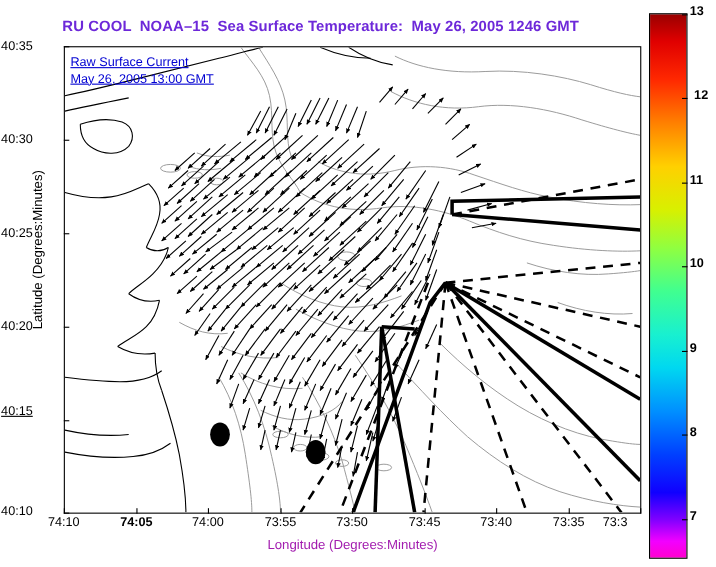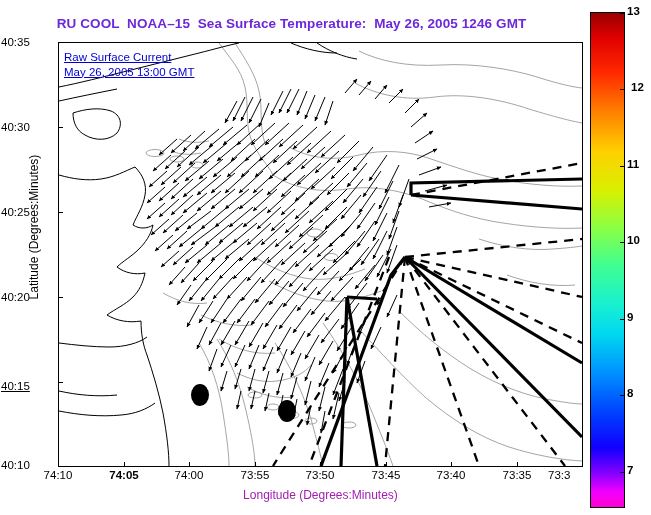--- a/index.html
+++ b/index.html
@@ -471,21 +471,21 @@
   <div class="tick h" style="left:58px;top:127px;"></div>
   <div class="tick h" style="left:58px;top:212px;"></div>
   <div class="tick h" style="left:58px;top:297px;"></div>
   <div class="tick h" style="left:58px;top:382px;"></div>
   <div class="tick h" style="left:58px;top:466px;"></div>
 
   <div class="ylab" style="left:1px;top:36px;">40:35</div>
   <div class="ylab" style="left:1px;top:121px;">40:30</div>
   <div class="ylab" style="left:1px;top:206px;">40:25</div>
   <div class="ylab" style="left:1px;top:291px;">40:20</div>
-  <div class="ylab" style="left:1px;top:380px;text-decoration:underline;">40:15</div>
+  <div class="ylab" style="left:1px;top:368px;text-decoration:underline;">40:15</div>
   <div class="ylab" style="left:1px;top:459px;">40:10</div>
 
   <div id="xtitle">Longitude (Degrees:Minutes)</div>
   <div id="ytitle">Latitude (Degrees:Minutes)</div>
 
 
   <div id="cbar"></div>
 
   <div class="cbtick" style="left:620px;top:13px;"></div>
   <div class="cbtick" style="left:620px;top:89px;"></div>

